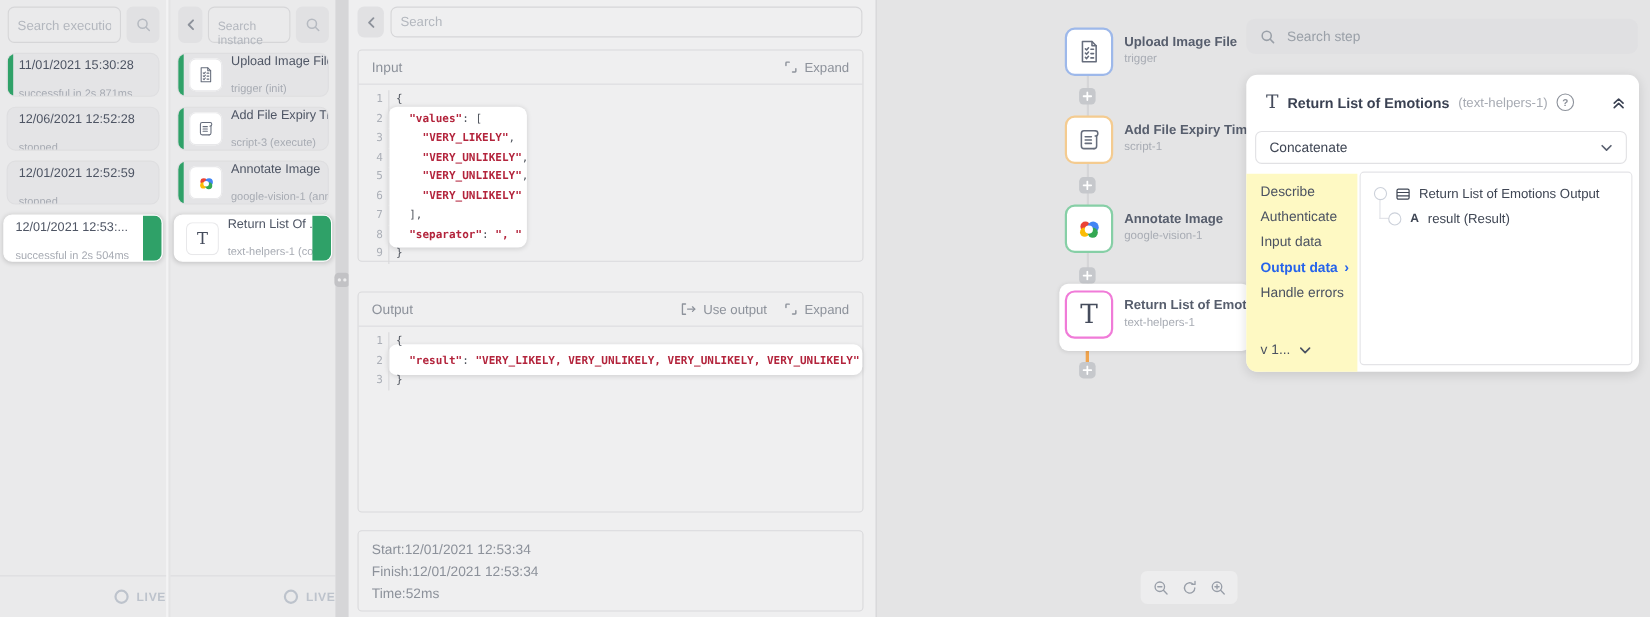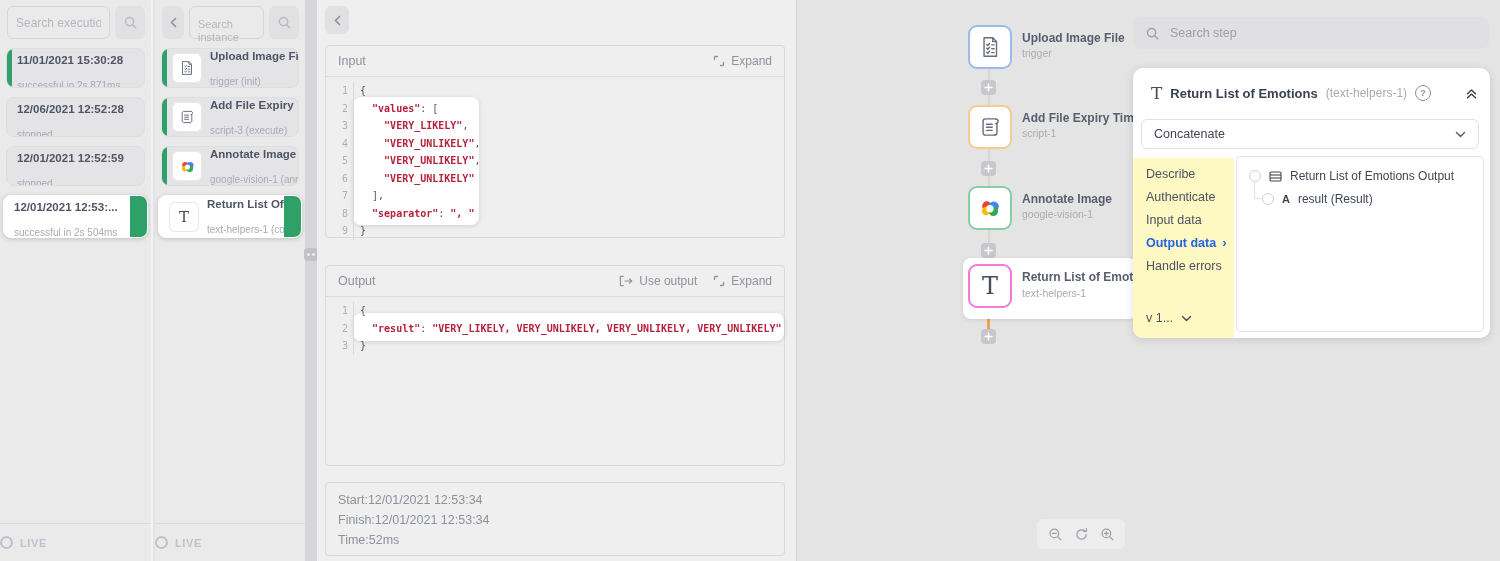--- a/index.html
+++ b/index.html
@@ -25,29 +25,29 @@
   .back-btn{width:22px;height:33px;background:#e1e1e3;border-radius:6px;flex:none;
     display:flex;align-items:center;justify-content:center;color:#8d929b}
   .list{margin-top:9px}
   .card-item{position:relative;margin:0 6px 9px 6px;height:40px;background:#e4e4e6;
     border:1px solid #dedee0;border-radius:8px;box-sizing:border-box;overflow:hidden;cursor:pointer}
   .card-item.selected{height:43px;margin:0 3px 9px 3px;background:#fff;border:1px solid #fff;
     box-shadow:0 1px 5px rgba(0,0,0,.18)}
   .bar-left{position:absolute;left:0;top:0;bottom:0;width:5px;background:#2fa168}
   .bar-right{position:absolute;right:0;top:0;bottom:0;width:17px;background:#2fa168}
   .exec-txt{padding:5px 8px 0 10px}
-  .t1{font-size:11.5px;font-weight:bold;color:#4e5564;white-space:nowrap}
+  .t1{font-size:11.5px;font-weight:normal;color:#4e5564;white-space:nowrap}
   .t2{font-size:10px;color:#a7abb3;margin-top:14px;white-space:nowrap}
   .step-item{display:flex;align-items:center;gap:8px;padding-left:10px}
   .step-item.selected{padding-right:18px}
   .icon-box-sm{width:30px;height:30px;background:#fff;border-radius:6px;flex:none;
     display:flex;align-items:center;justify-content:center;color:#666d7c;box-shadow:0 0 0 1px #e8e8ea inset}
   .step-txt{min-width:0}
   .panel-foot{position:absolute;left:0;right:0;bottom:0;height:37px;border-top:1px solid #dcdcde;
-    display:flex;align-items:center;justify-content:flex-start;gap:7px;color:#bdc3cc}
+    display:flex;align-items:center;justify-content:flex-end;gap:7px;color:#bdc3cc}
   .live-dot{width:9px;height:9px;border:2px solid #bdc3cc;border-radius:50%}
   .live-lbl{font-size:11px;font-weight:bold;letter-spacing:.6px}
   .serifT{font-family:"DejaVu Serif",serif;color:#454c5c}
 
   
   #divider{left:305px;width:12px;background:#d6d6d8}
   #grip{position:absolute;left:-1px;top:248px;width:14px;height:13px;background:#c2c2c5;border-radius:4px;
     display:flex;align-items:center;justify-content:center;gap:2px}
   #grip i{width:3px;height:3px;background:#ededee;border-radius:50%}
 
@@ -272,20 +272,21 @@
 
 <div class="panel" id="panel-log">
   <div class="panel-hdr">
     <div class="back-btn">
       <span>
         <svg width="9" height="11" viewBox="0 0 9 11">
             <path d="M6.5 1.5 2.5 5.5l4 4" fill="none" stroke="currentColor" stroke-width="1.7" stroke-linecap="round" stroke-linejoin="round"></path>
           </svg>
       </span>
     </div>
+    <input class="search-box" placeholder="Search" style="">
   </div>
 
   <div class="box" id="box-input">
     <div class="box-hdr">
       <span>Input</span>
       <div class="actions">
         <div class="hdr-act">
           <span>
             <svg width="12" height="12" viewBox="0 0 12 12" fill="none" stroke="currentColor" stroke-width="1.3" stroke-linecap="round">
                 <path d="M4.5 1.5H2.2c-.4 0-.7.3-.7.7V4.5"></path>

